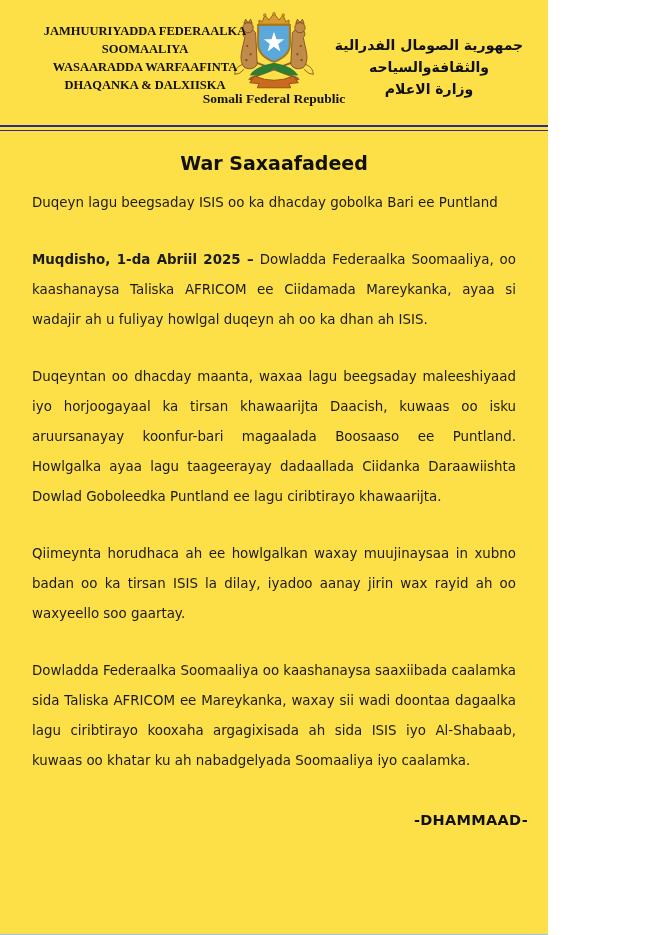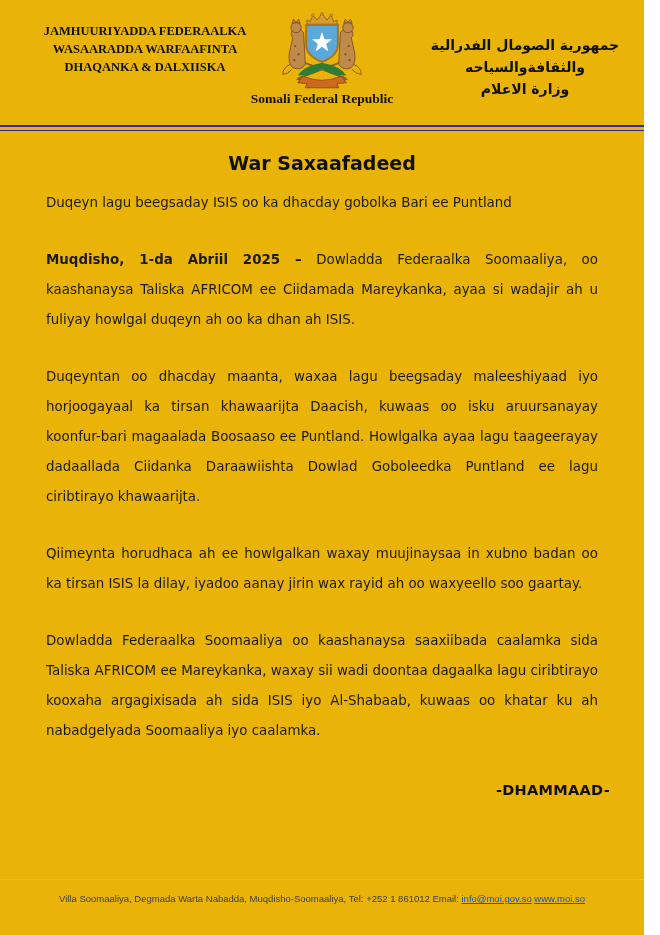--- a/index.html
+++ b/index.html
@@ -1,19 +1,19 @@
 <!DOCTYPE html>
 <html><head>
 <meta charset="utf-8">
 <style>
   html,body { margin:0; padding:0; background:#ffffff; }
   .page {
     position:relative;
-    width:644px; height:935px;
-    background:#eab308;
+    width:548px; height:935px;
+    background:#fde047;
     overflow:hidden;
     font-family:"DejaVu Sans", sans-serif;
     color:#1b1b1b;
   }
 
   
   .letterhead { position:relative; height:121px; }
   .lh-left {
     position:absolute; top:22px; left:26px; width:238px;
     text-align:center;
@@ -44,21 +44,21 @@
     font-size:13px; white-space:nowrap; color:#111;
   }
   .double-rule {
     height:0; margin-top:4px;
     border-top:2px solid #2B2B8F;
     border-bottom:1.5px solid #2B2B8F;
     padding-top:2.5px;
   }
 
   
-  .content { padding:0 34px; }
+  .content { padding:0 20px; }
   .doc-title {
     margin:21px 0 0; text-align:center;
     font-size:19px; font-weight:bold; color:#111;
   }
   .para {
     margin:27px 12px 0;
     font-size:13.4px; line-height:30px;
     text-align:justify;
   }
   .para.subtitle { margin-top:14px; text-align:left; }
@@ -80,20 +80,21 @@
 </style>
 </head>
 <body>
 
 <div class="page">
 
   <div class="letterhead">
 
     <div class="lh-left">
       <div>JAMHUURIYADDA FEDERAALKA</div>
+      <div>SOOMAALIYA</div>
       <div>WASAARADDA WARFAAFINTA</div>
       <div>DHAQANKA &amp; DALXIISKA</div>
     </div>
 
     <div class="lh-right">
       <div>جمهورية الصومال الفدرالية</div>
       <div>والثقافةوالسياحه</div>
       <div>وزارة الاعلام</div>
     </div>
 
@@ -159,16 +160,15 @@
 
     <p class="para">Qiimeynta horudhaca ah ee howlgalkan waxay muujinaysaa in xubno badan oo ka tirsan ISIS la dilay, iyadoo aanay jirin wax rayid ah oo waxyeello soo gaartay.</p>
 
     <p class="para">Dowladda Federaalka Soomaaliya oo kaashanaysa saaxiibada caalamka sida Taliska AFRICOM ee Mareykanka, waxay sii wadi doontaa dagaalka lagu ciribtirayo kooxaha argagixisada ah sida ISIS iyo Al-Shabaab, kuwaas oo khatar ku ah nabadgelyada Soomaaliya iyo caalamka.</p>
 
     <p class="end-marker">-DHAMMAAD-</p>
   </div>
 
   <div class="page-footer">
     <div class="footer-rule"></div>
-    <div class="footer-line"><span>Villa Soomaaliya, Degmada Warta Nabadda, Muqdisho-Soomaaliya, Tel: +252 1 861012 Email:</span> <a class="footer-link">info@moi.gov.so</a> <a class="footer-link">www.moi.so</a></div>
   </div>
 
 </div>
 
 </body></html>

